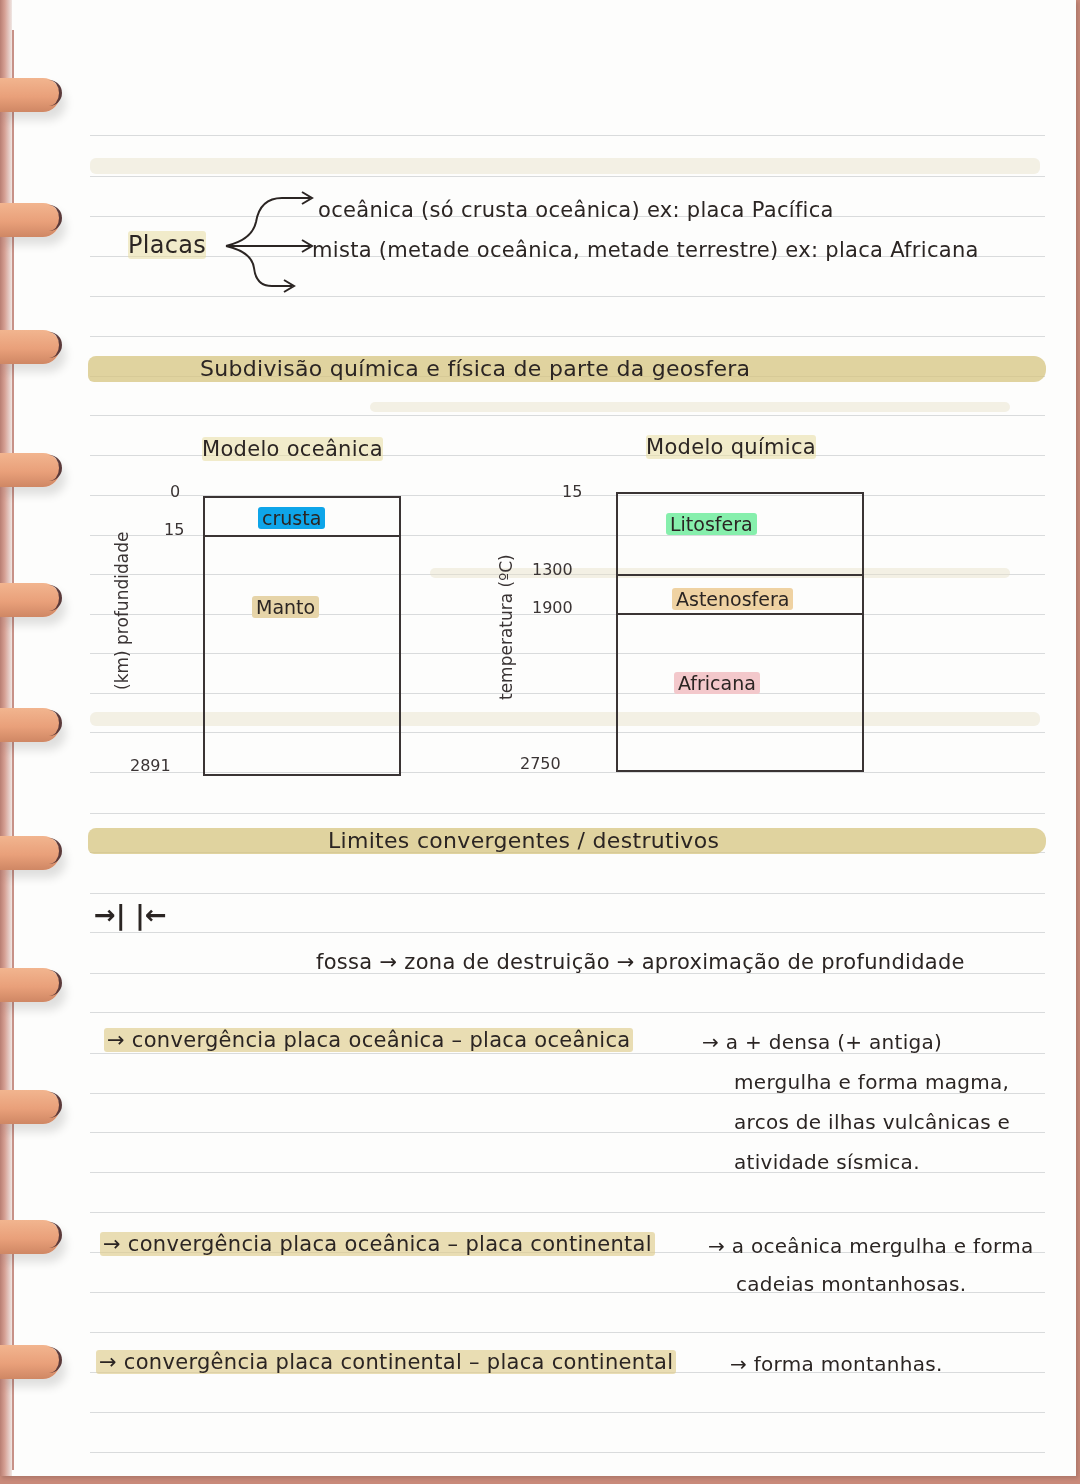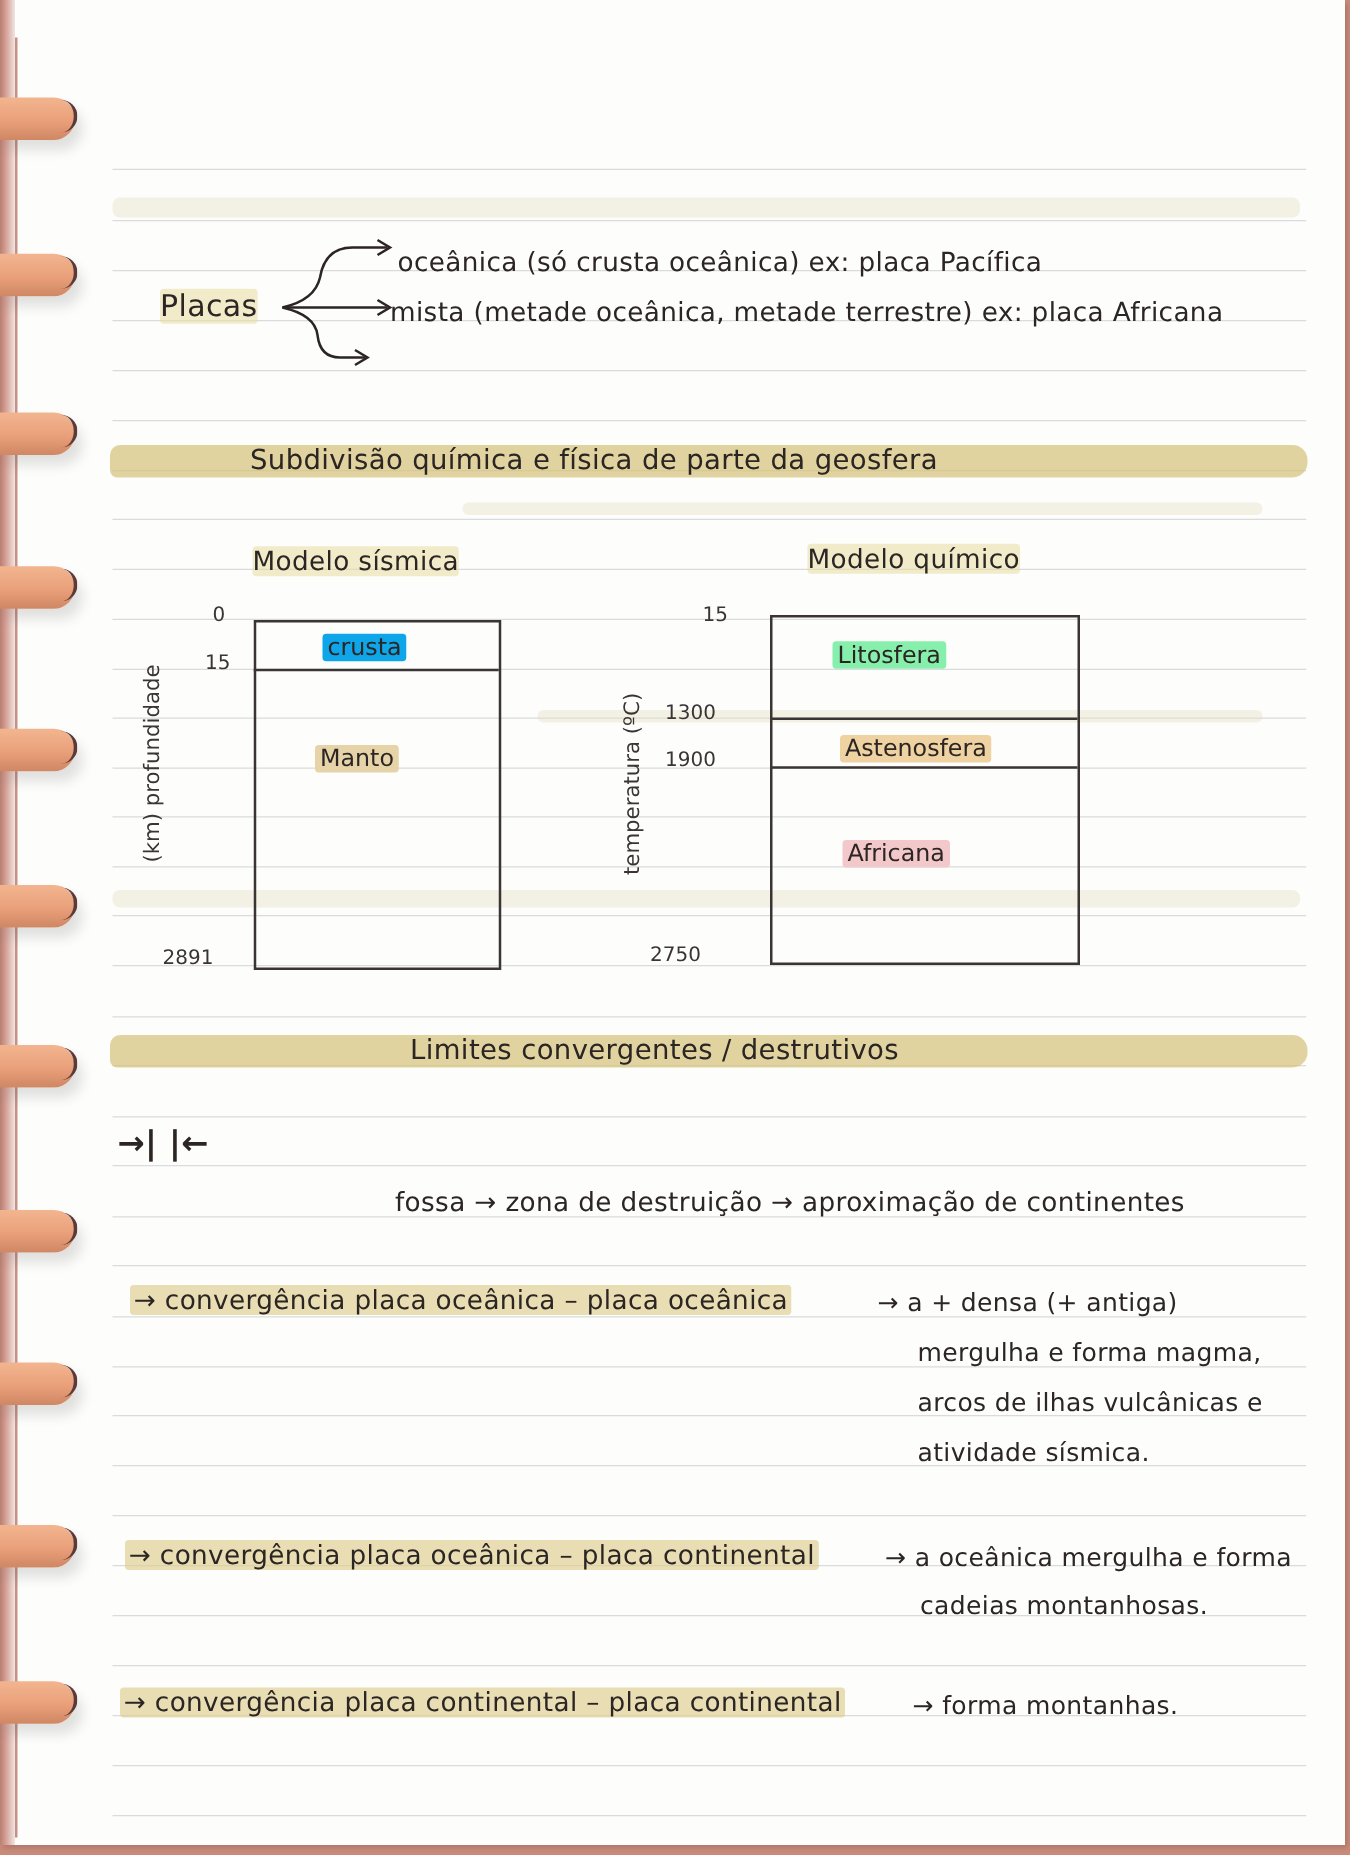--- a/index.html
+++ b/index.html
@@ -129,22 +129,22 @@
     <path d="M80 52 L90 58 L80 64" stroke="#2b2523" stroke-width="2" fill="none"></path>
     <path d="M4 58 Q30 64 32 80 Q34 98 50 98 L70 98" stroke="#2b2523" stroke-width="2" fill="none"></path>
     <path d="M62 92 L72 98 L62 104" stroke="#2b2523" stroke-width="2" fill="none"></path>
   </svg>
   <div class="hand" style="left:318px; top:198px;">oceânica (só crusta oceânica) ex: placa Pacífica</div>
   <div class="hand" style="left:312px; top:238px;">mista (metade oceânica, metade terrestre) ex: placa Africana</div>
 
   <div class="band" style="left:88px; top:356px; width:958px;"></div>
   <div class="hand title-text" style="left:172px; top:356px;">Subdivisão química e física de parte da geosfera</div>
 
-  <div class="hand hl-light" style="left:202px; top:437px;">Modelo sísmica</div>
-  <div class="hand hl-light" style="left:646px; top:435px;">Modelo químico</div>
+  <div class="hand hl-light" style="left:202px; top:437px;">Modelo oceânica</div>
+  <div class="hand hl-light" style="left:646px; top:435px;">Modelo química</div>
 
   <div class="vlabel" style="left:112px; top:690px;">(km) profundidade</div>
   <div class="tick" style="left:170px; top:482px;">0</div>
   <div class="tick" style="left:164px; top:520px;">15</div>
   <div class="tick" style="left:130px; top:756px;">2891</div>
   <div class="box" style="left:203px; top:496px; width:194px; height:276px;"></div>
   <div class="hline" style="left:203px; top:535px; width:196px;"></div>
   <div class="tag tag-green" style="left:258px; top:507px;">crusta</div>
   <div class="tag tag-tan" style="left:252px; top:596px;">Manto</div>
 
@@ -157,21 +157,21 @@
   <div class="hline" style="left:616px; top:574px; width:246px;"></div>
   <div class="hline" style="left:616px; top:613px; width:246px;"></div>
   <div class="tag tag-violet" style="left:666px; top:513px;">Litosfera</div>
   <div class="tag tag-orange" style="left:672px; top:588px;">Astenosfera</div>
   <div class="tag tag-pink" style="left:674px; top:672px;">Africana</div>
 
   <div class="band" style="left:88px; top:828px; width:958px;"></div>
   <div class="hand title-text" style="left:300px; top:828px;">Limites convergentes / destrutivos</div>
 
   <div class="hand" style="left:94px; top:900px; font-size:26px; font-weight:bold;">→|  |←</div>
-  <div class="hand" style="left:316px; top:950px;">fossa → zona de destruição → aproximação de continentes</div>
+  <div class="hand" style="left:316px; top:950px;">fossa → zona de destruição → aproximação de profundidade</div>
 
   <div class="hand hl-yellow" style="left:104px; top:1028px;">→ convergência placa oceânica – placa oceânica</div>
   <div class="hand small" style="left:702px; top:1030px;">→ a + densa (+ antiga)</div>
   <div class="hand small" style="left:734px; top:1070px;">mergulha e forma magma,</div>
   <div class="hand small" style="left:734px; top:1110px;">arcos de ilhas vulcânicas e</div>
   <div class="hand small" style="left:734px; top:1150px;">atividade sísmica.</div>
 
   <div class="hand hl-yellow" style="left:100px; top:1232px;">→ convergência placa oceânica – placa continental</div>
   <div class="hand small" style="left:708px; top:1234px;">→ a oceânica mergulha e forma</div>
   <div class="hand small" style="left:736px; top:1272px;">cadeias montanhosas.</div>

